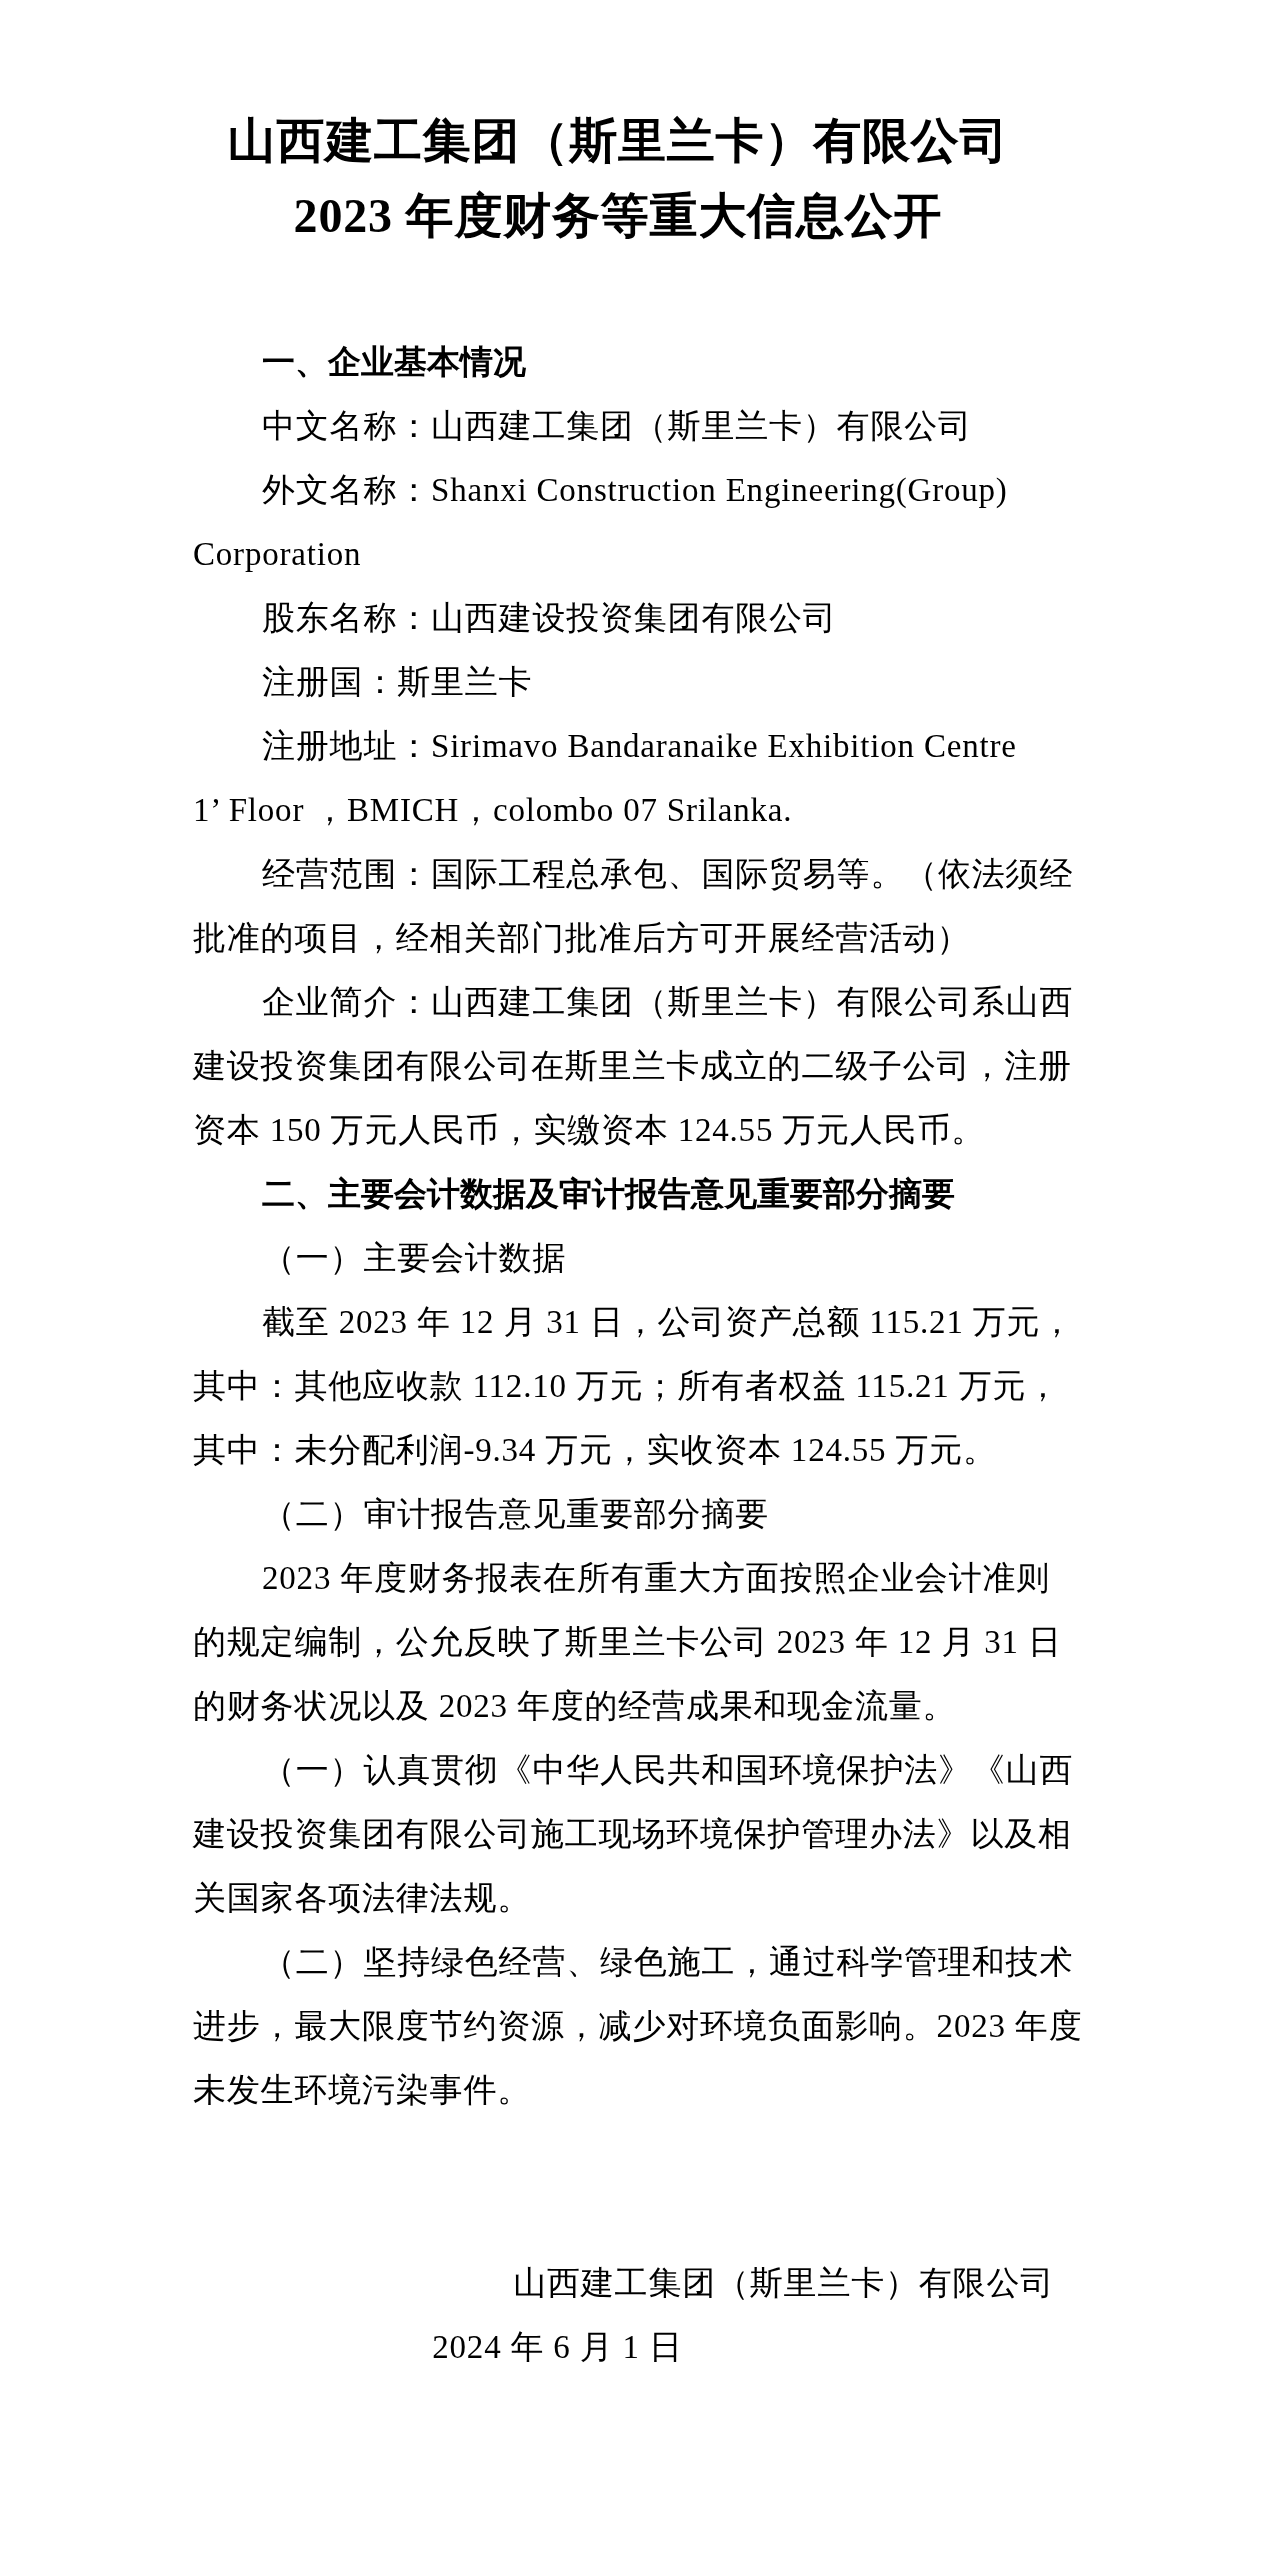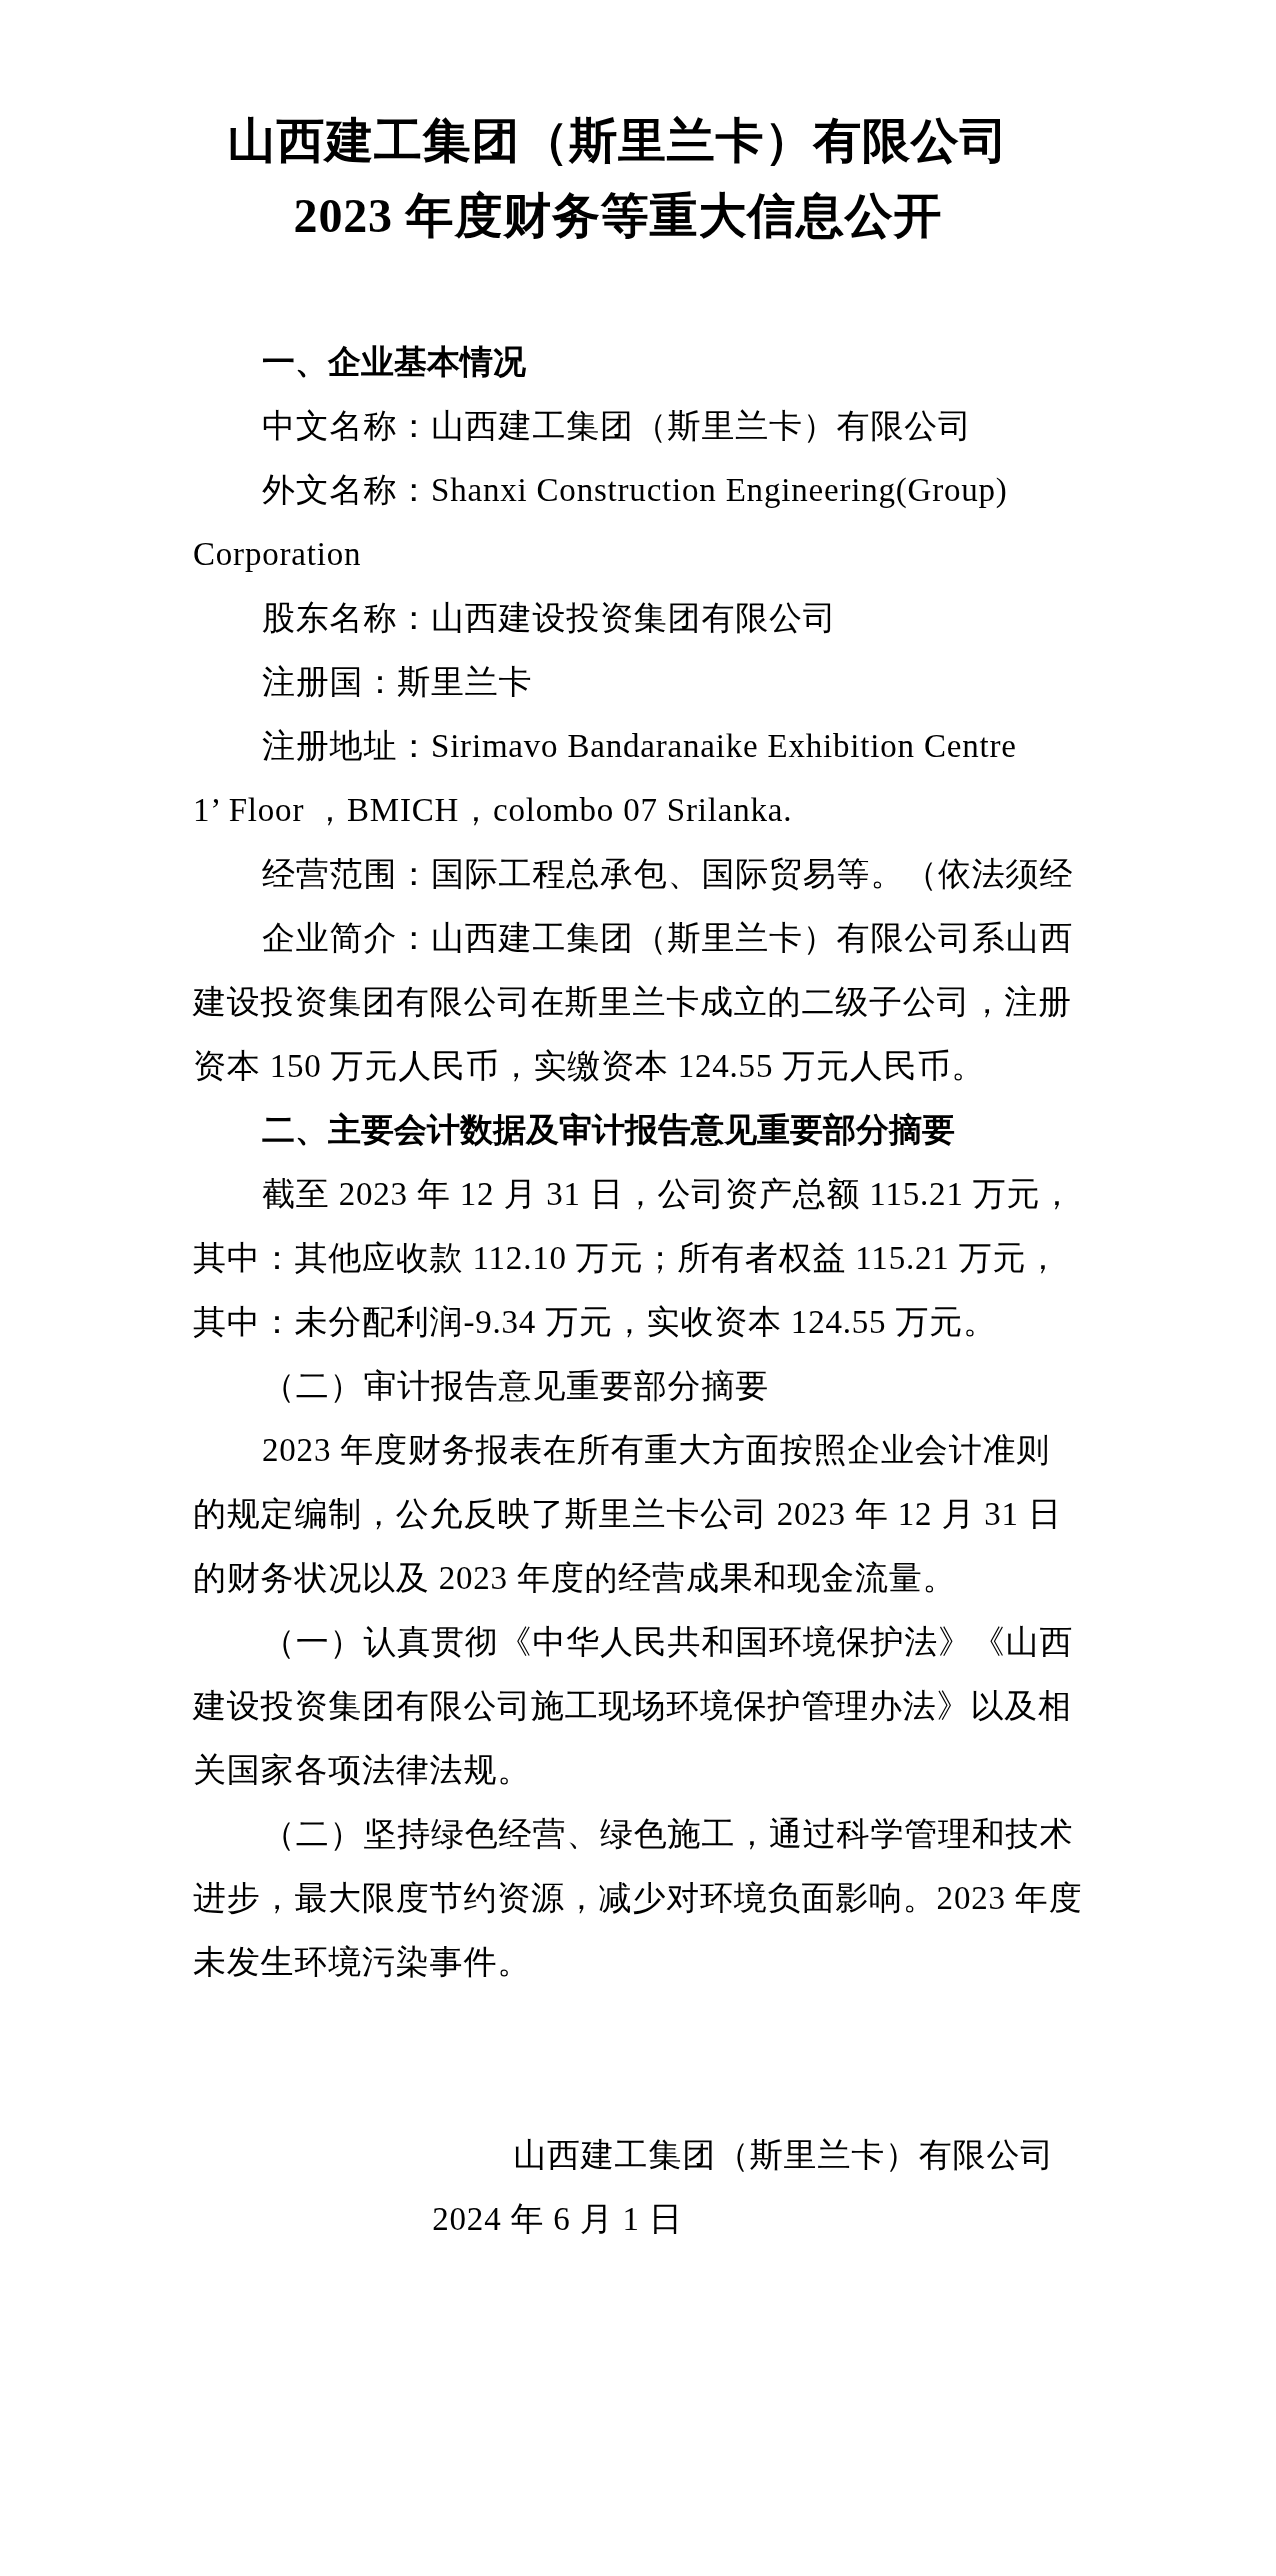--- a/index.html
+++ b/index.html
@@ -71,24 +71,26 @@
   <div class="content">
     <div class="line heading indent">一、企业基本情况</div>
     <div class="line indent">中文名称：山西建工集团（斯里兰卡）有限公司</div>
     <div class="line indent">外文名称：Shanxi Construction Engineering(Group)</div>
     <div class="line">Corporation</div>
     <div class="line indent">股东名称：山西建设投资集团有限公司</div>
     <div class="line indent">注册国：斯里兰卡</div>
     <div class="line indent">注册地址：Sirimavo Bandaranaike Exhibition Centre</div>
     <div class="line">1’ Floor ，BMICH，colombo 07 Srilanka.</div>
     <div class="line indent">经营范围：国际工程总承包、国际贸易等。（依法须经</div>
+    <div class="line">批准的项目，经相关部门批准后方可开展经营活动）</div>
     <div class="line indent">企业简介：山西建工集团（斯里兰卡）有限公司系山西</div>
     <div class="line">建设投资集团有限公司在斯里兰卡成立的二级子公司，注册</div>
     <div class="line">资本 150 万元人民币，实缴资本 124.55 万元人民币。</div>
     <div class="line heading indent">二、主要会计数据及审计报告意见重要部分摘要</div>
+    <div class="line indent">（一）主要会计数据</div>
     <div class="line indent">截至 2023 年 12 月 31 日，公司资产总额 115.21 万元，</div>
     <div class="line">其中：其他应收款 112.10 万元；所有者权益 115.21 万元，</div>
     <div class="line">其中：未分配利润-9.34 万元，实收资本 124.55 万元。</div>
     <div class="line indent">（二）审计报告意见重要部分摘要</div>
     <div class="line indent">2023 年度财务报表在所有重大方面按照企业会计准则</div>
     <div class="line">的规定编制，公允反映了斯里兰卡公司 2023 年 12 月 31 日</div>
     <div class="line">的财务状况以及 2023 年度的经营成果和现金流量。</div>
     <div class="line indent">（一）认真贯彻《中华人民共和国环境保护法》《山西</div>
     <div class="line">建设投资集团有限公司施工现场环境保护管理办法》以及相</div>
     <div class="line">关国家各项法律法规。</div>

